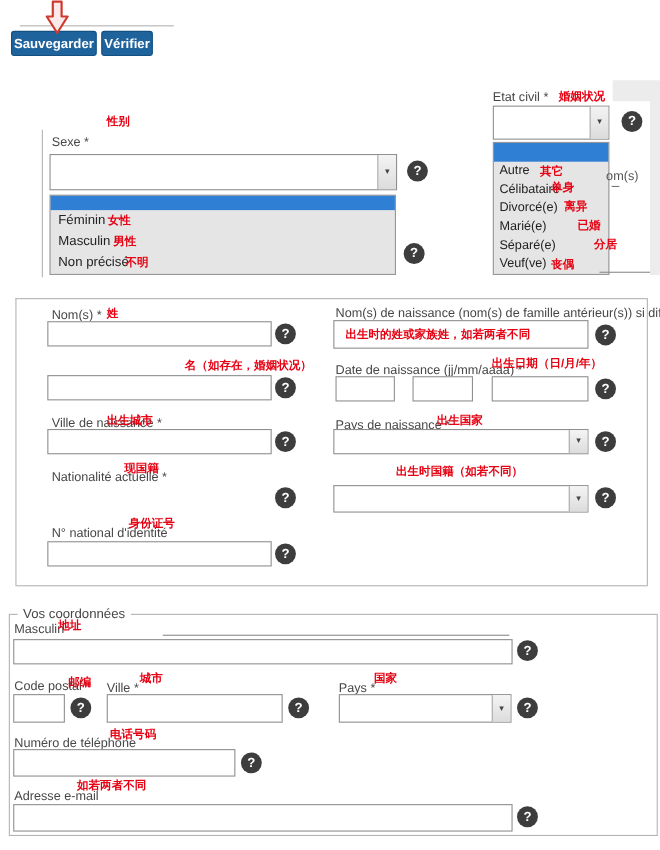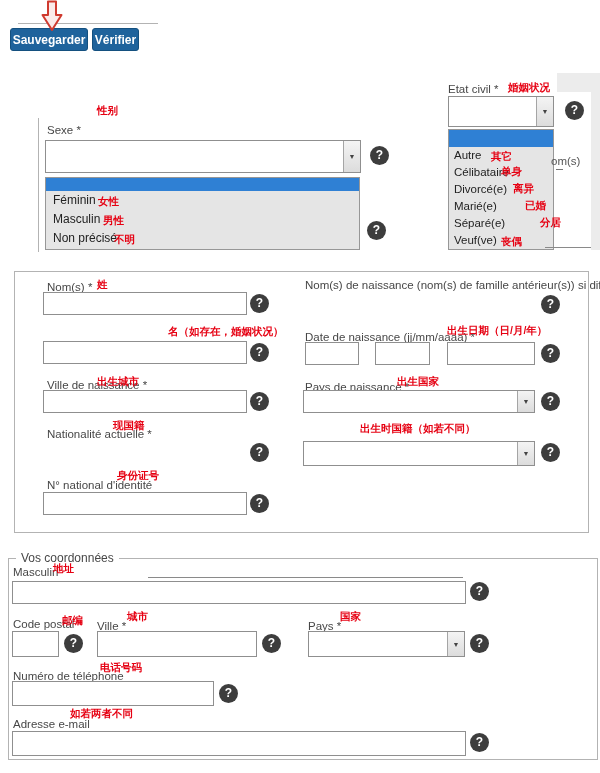--- a/index.html
+++ b/index.html
@@ -114,20 +114,23 @@
   <div class="line" style="left:14px;top:271px;width:1px;height:261px"></div>
   <div class="line" style="left:588px;top:271px;width:1px;height:261px"></div>
   <div class="line" style="left:14px;top:532px;width:575px;height:1px"></div>
 
   <span class="lbl" style="left:47px;top:281px">Nom(s) *</span>
   <span class="zh" style="left:97px;top:278px">姓</span>
   <div class="inp" style="left:43px;top:292px;width:202px;height:21px"></div>
   <span class="help" style="left:250px;top:294px">?</span>
 
   <span class="lbl" style="left:305px;top:279px">Nom(s) de naissance (nom(s) de famille antérieur(s)) si différent</span>
+  <div class="inp" style="left:303px;top:291px;width:230px;height:24px">
+    <span class="redinside">出生时的姓或家族姓，如若两者不同</span>
+  </div>
   <span class="help" style="left:541px;top:295px">?</span>
 
   <span class="zh" style="left:168px;top:325px">名（如存在，婚姻状况）</span>
   <div class="inp" style="left:43px;top:341px;width:202px;height:21px"></div>
   <span class="help" style="left:250px;top:343px">?</span>
 
   <span class="lbl" style="left:305px;top:331px">Date de naissance (jj/mm/aaaa) *</span>
   <span class="zh" style="left:447px;top:324px">出生日期（日/月/年）</span>
   <div class="inp" style="left:305px;top:342px;width:52px;height:21px"></div>
   <div class="inp" style="left:375px;top:342px;width:53px;height:21px"></div>

